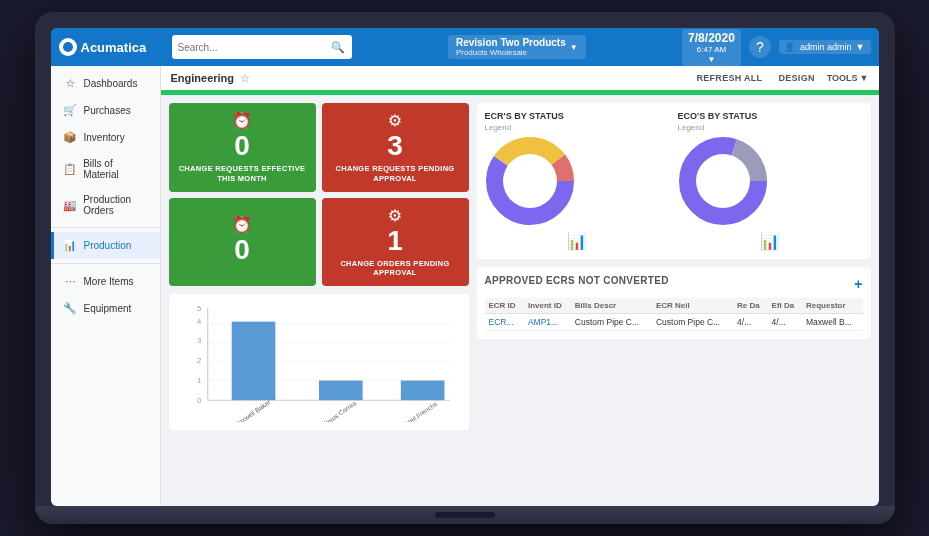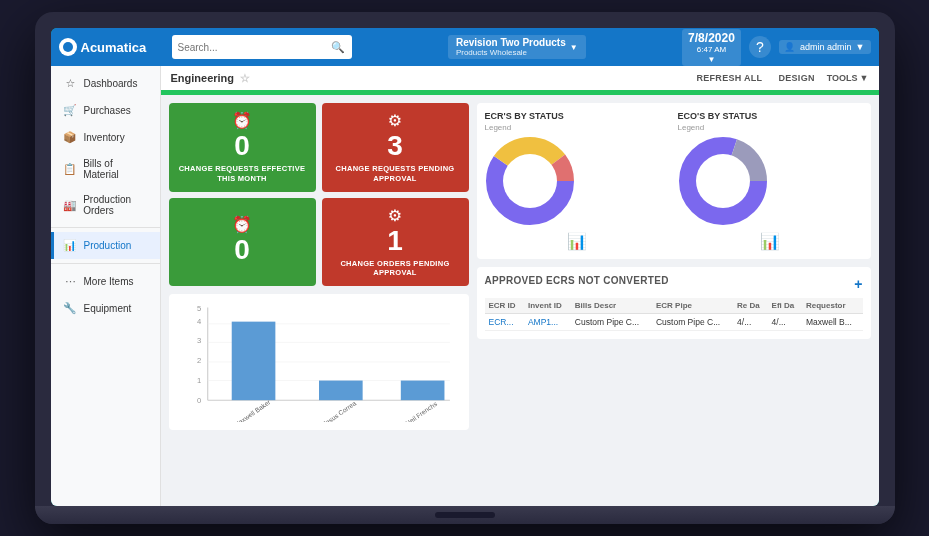--- a/index.html
+++ b/index.html
@@ -653,21 +653,21 @@
               <div class="table-header">
                 <span class="section-title">APPROVED ECRS NOT CONVERTED</span>
                 <span class="table-add-btn">+</span>
               </div>
               <table class="data-table">
                 <thead>
                   <tr>
                     <th>ECR ID</th>
                     <th>Invent ID</th>
                     <th>Bills Descr</th>
-                    <th>ECR Pipe</th>
+                    <th>ECR Neil</th>
                     <th>Re Da</th>
                     <th>Efi Da</th>
                     <th>Requestor</th>
                   </tr>
                 </thead>
                 <tbody>
                   <tr class="table-row">
                     <td class="link-cell">ECR...</td>
                     <td class="link-cell">AMP1...</td>
                     <td>Custom Pipe C...</td>

